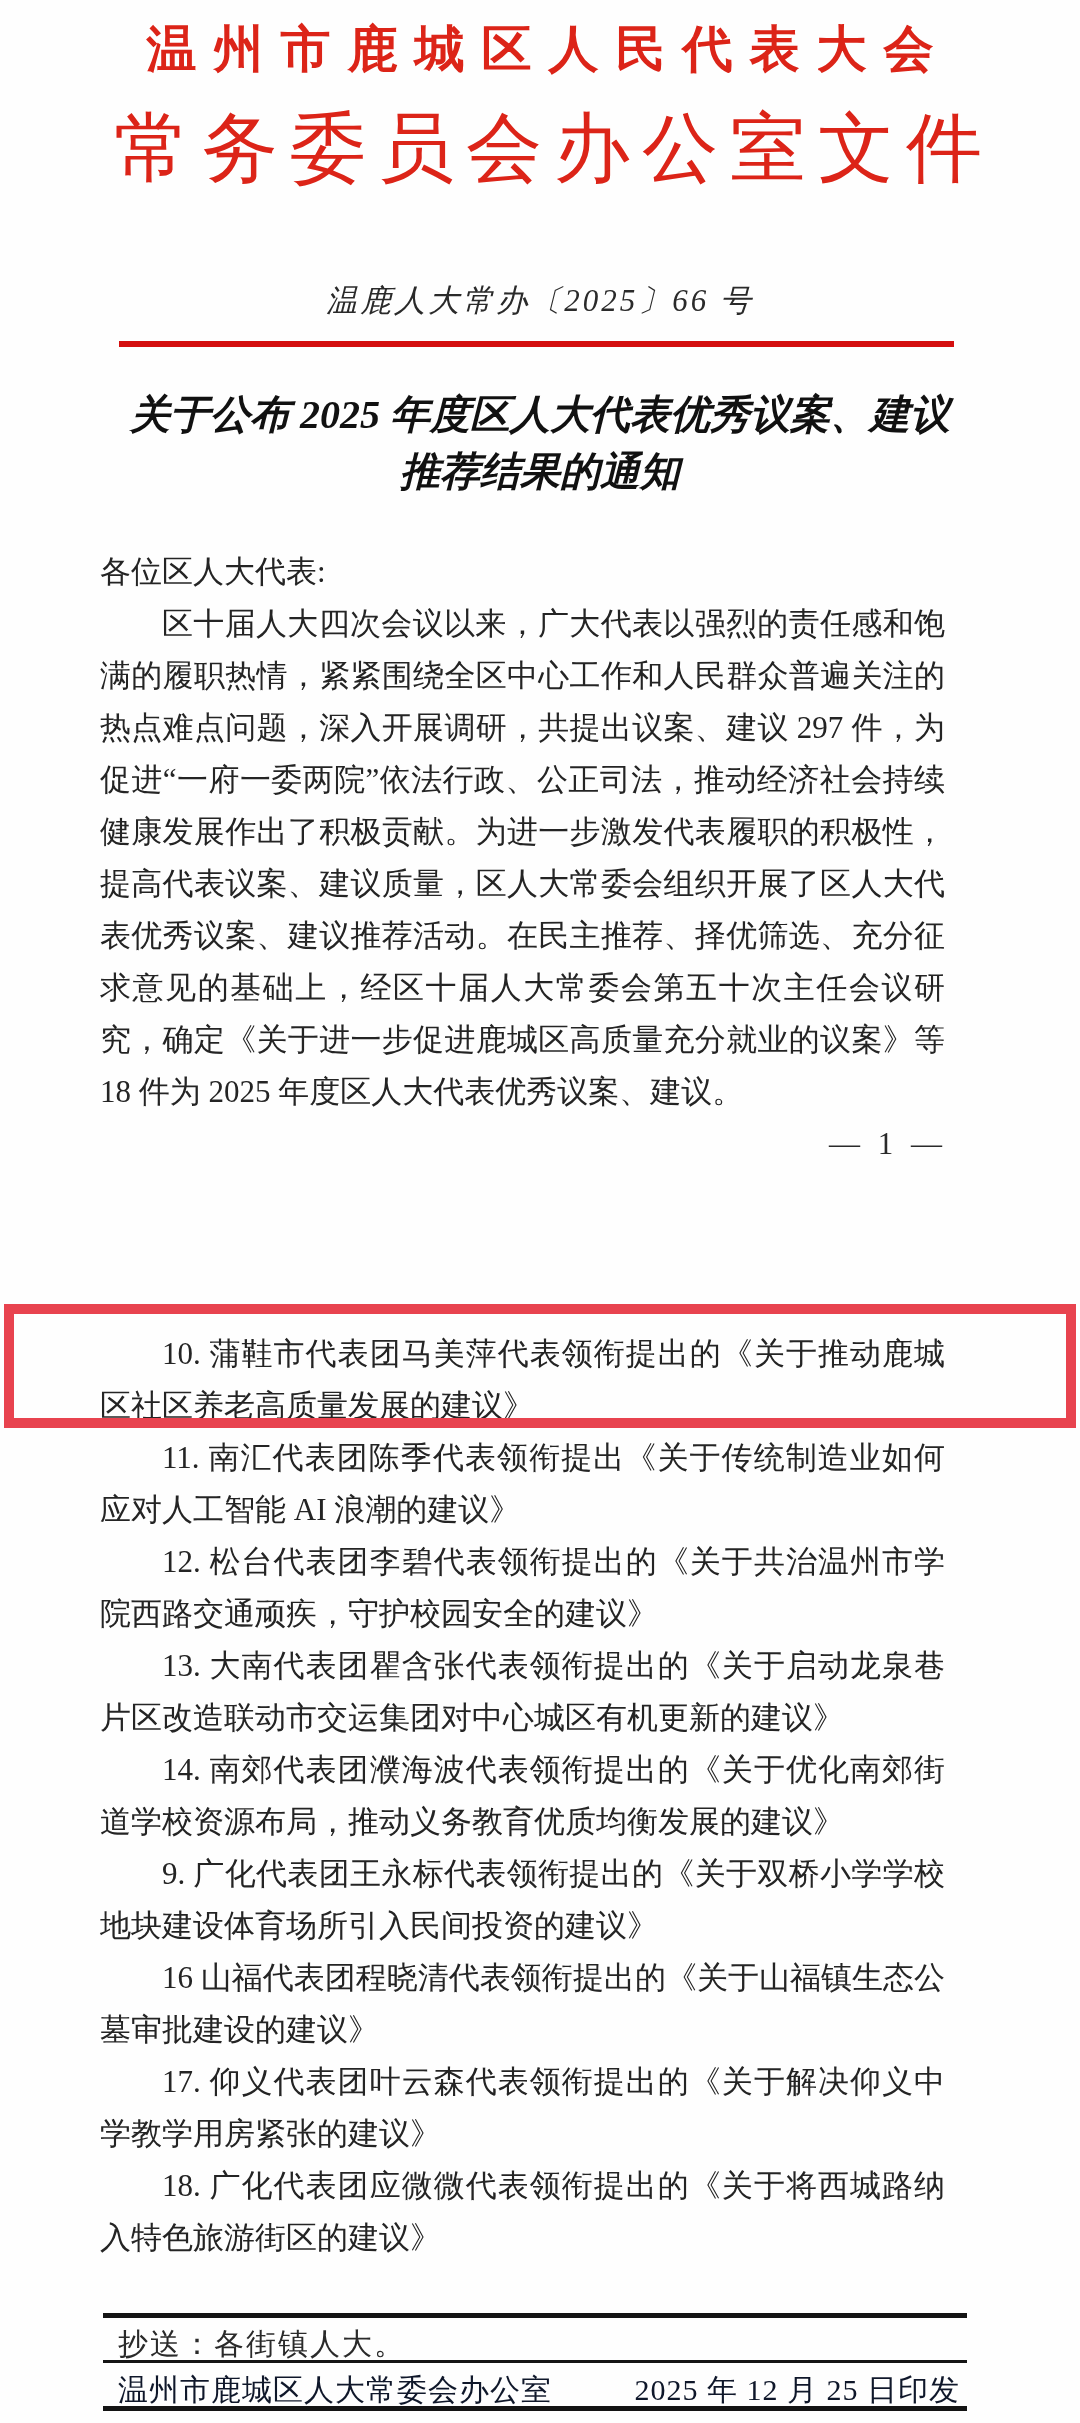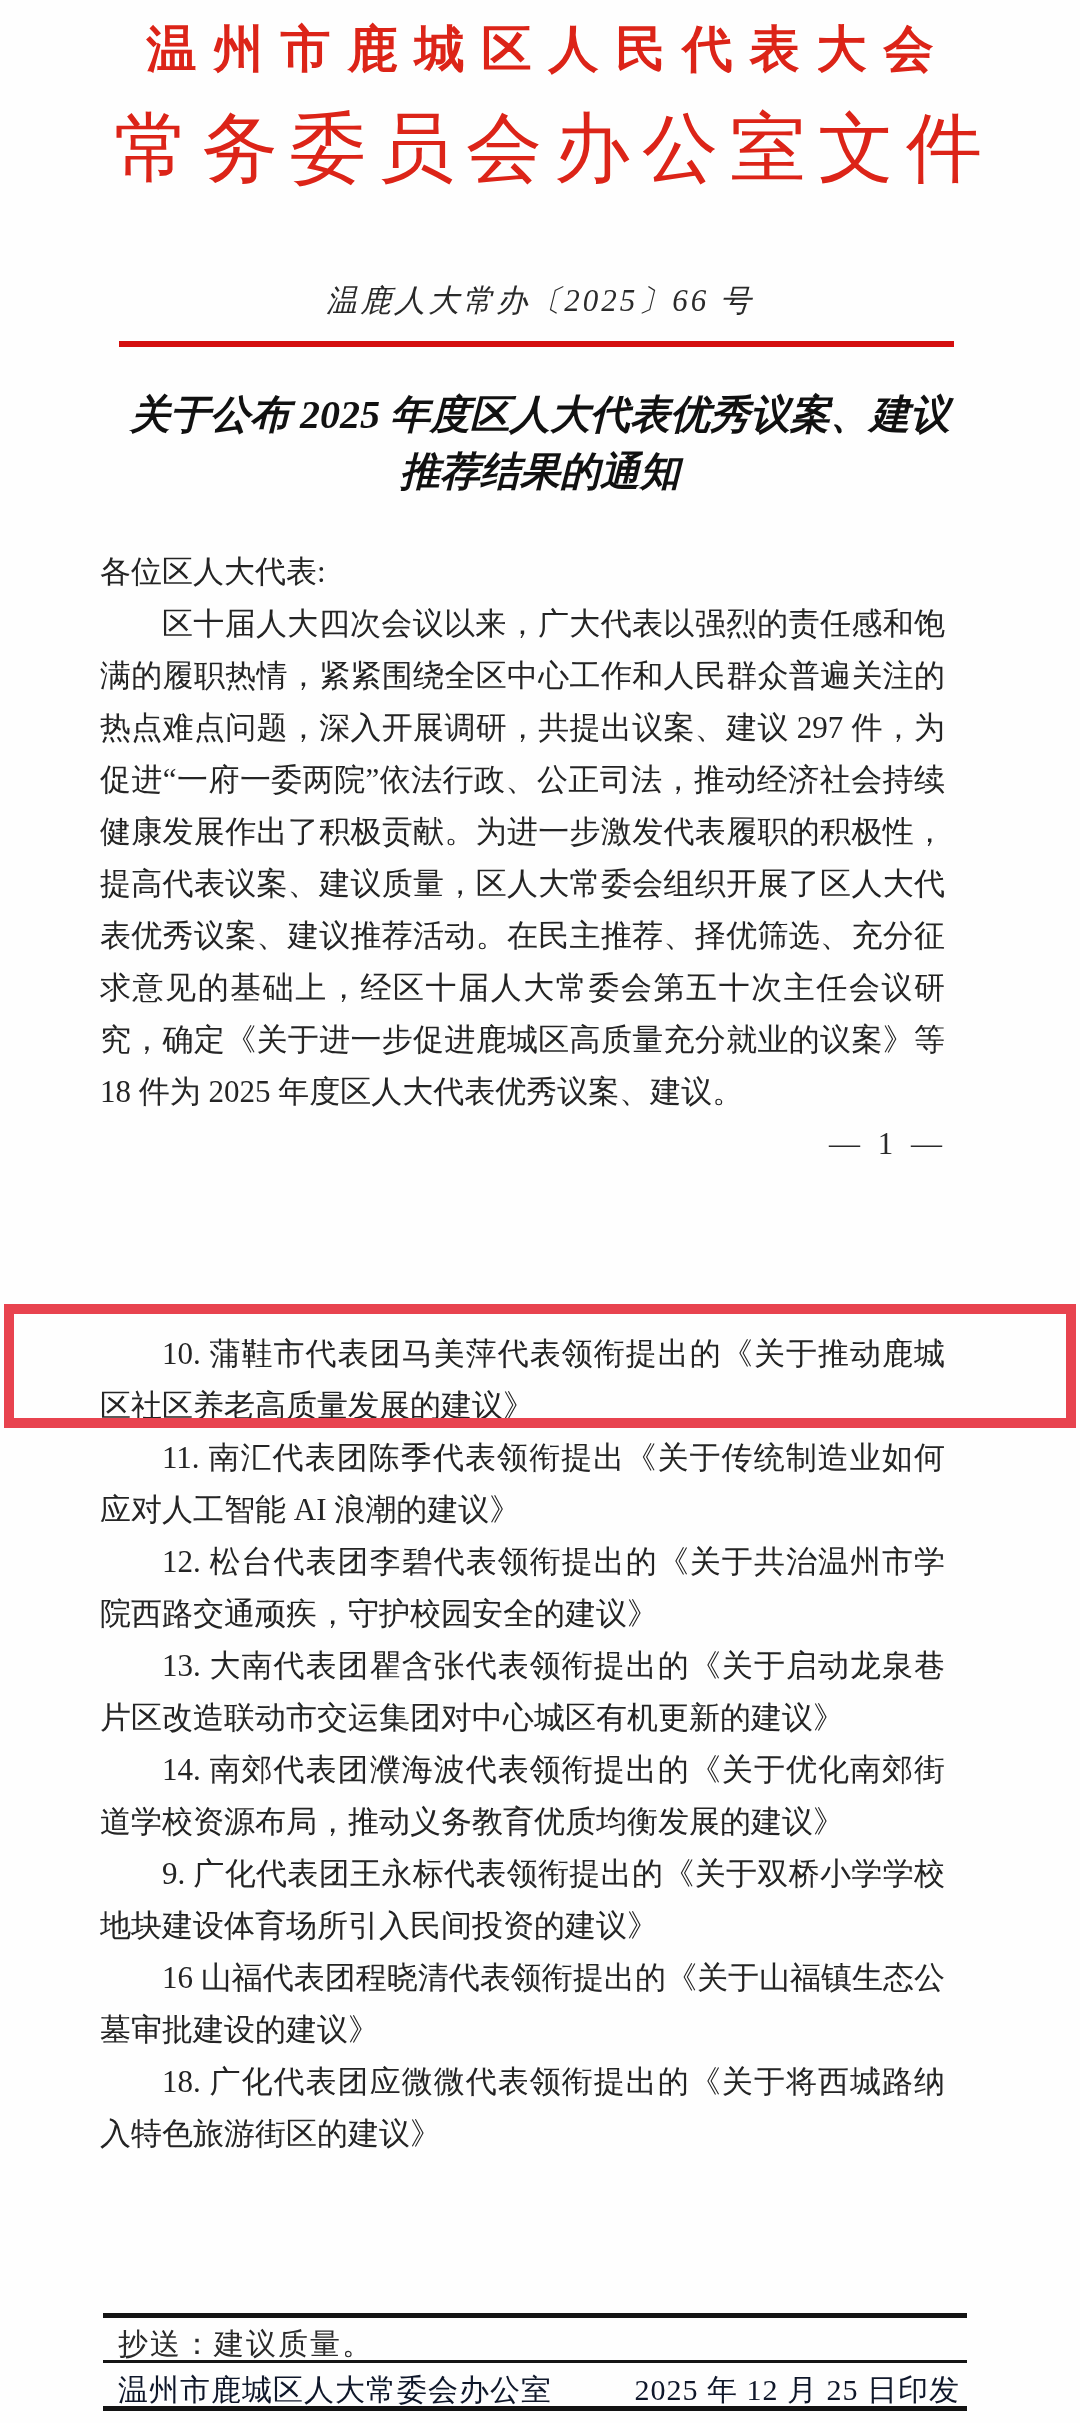--- a/index.html
+++ b/index.html
@@ -99,25 +99,26 @@
 
   <div class="highlight-box"></div>
   <div class="list-block">
     <p>10. 蒲鞋市代表团马美萍代表领衔提出的《关于推动鹿城区社区养老高质量发展的建议》</p>
     <p>11. 南汇代表团陈季代表领衔提出《关于传统制造业如何应对人工智能 AI 浪潮的建议》</p>
     <p>12. 松台代表团李碧代表领衔提出的《关于共治温州市学院西路交通顽疾，守护校园安全的建议》</p>
     <p>13. 大南代表团瞿含张代表领衔提出的《关于启动龙泉巷片区改造联动市交运集团对中心城区有机更新的建议》</p>
     <p>14. 南郊代表团濮海波代表领衔提出的《关于优化南郊街道学校资源布局，推动义务教育优质均衡发展的建议》</p>
     <p>9. 广化代表团王永标代表领衔提出的《关于双桥小学学校地块建设体育场所引入民间投资的建议》</p>
     <p>16 山福代表团程晓清代表领衔提出的《关于山福镇生态公墓审批建设的建议》</p>
+    <p>17. 仰义代表团叶云森代表领衔提出的《关于解决仰义中学教学用房紧张的建议》</p>
     <p>18. 广化代表团应微微代表领衔提出的《关于将西城路纳入特色旅游街区的建议》</p>
   </div>
 
   <div class="footer-rule rule-a"></div>
-  <div class="cc-line">抄送：建议质量。</div>
+  <div class="cc-line">抄送：各街镇人大。</div>
   <div class="footer-rule rule-b"></div>
   <div class="issue-row">
     <span>温州市鹿城区人大常委会办公室</span>
     <span>2025 年 12 月 25 日印发</span>
   </div>
   <div class="footer-rule rule-c"></div>
 
 </div>
 
 </body></html>

